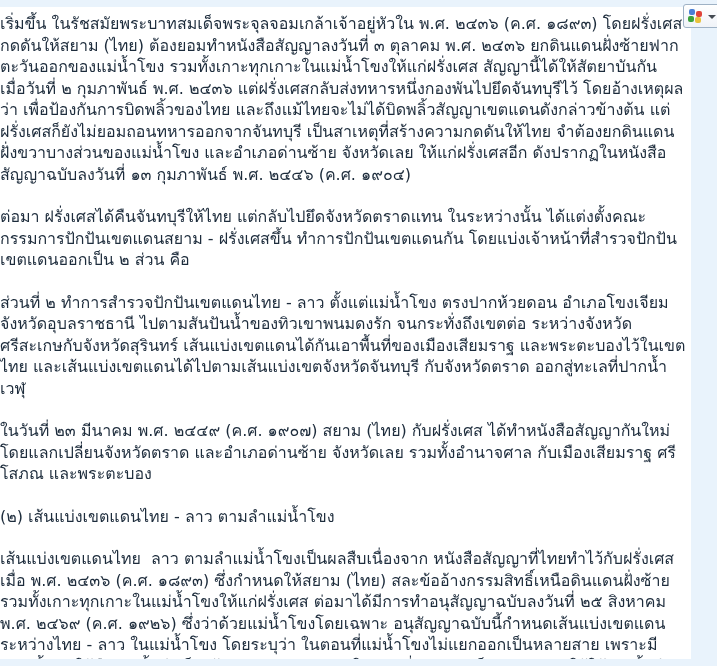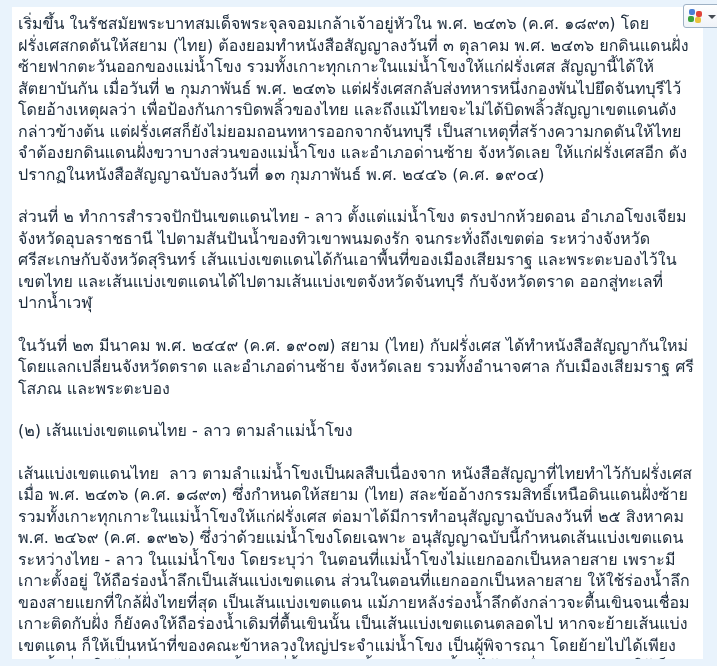--- a/index.html
+++ b/index.html
@@ -9,27 +9,27 @@
   body {
     width: 717px;
     height: 666px;
     overflow: hidden;
     position: relative;
     background: #e9f3fc;
     font-family: "DejaVu Sans", "Liberation Sans", sans-serif;
   }
   .content-panel {
     position: absolute;
-    left: 12px;
+    left: 0;
     top: 7px;
     width: 691px;
     height: 652px;
     background: #ffffff;
     box-sizing: border-box;
-    padding: 6px 4px 0 6px;
+    padding: 6px 4px 0 0;
     overflow: hidden;
   }
   .doc-body p {
     margin: 0 0 21px 0;
     font-size: 16px;
     line-height: 21.5px;
     color: #1d2c3c;
     white-space: pre-wrap;
     word-break: normal;
   }
@@ -74,20 +74,21 @@
     border-right: 4px solid transparent;
     border-top: 4px solid #444a52;
   }
 </style>
 </head>
 <body style="background: rgb(233, 243, 252);">
 
 <div class="content-panel" style="background: rgb(255, 255, 255);">
   <div class="doc-body" style="color: rgb(29, 44, 60);">
       <p>เริ่มขึ้น ในรัชสมัยพระบาทสมเด็จพระจุลจอมเกล้าเจ้าอยู่หัวใน พ.ศ. ๒๔๓๖ (ค.ศ. ๑๘๙๓) โดยฝรั่งเศสกดดันให้สยาม (ไทย) ต้องยอมทำหนังสือสัญญาลงวันที่ ๓ ตุลาคม พ.ศ. ๒๔๓๖ ยกดินแดนฝั่งซ้ายฟากตะวันออกของแม่น้ำโขง รวมทั้งเกาะทุกเกาะในแม่น้ำโขงให้แก่ฝรั่งเศส สัญญานี้ได้ให้สัตยาบันกัน เมื่อวันที่ ๒ กุมภาพันธ์ พ.ศ. ๒๔๓๖ แต่ฝรั่งเศสกลับส่งทหารหนึ่งกองพันไปยึดจันทบุรีไว้ โดยอ้างเหตุผลว่า เพื่อป้องกันการบิดพลิ้วของไทย และถึงแม้ไทยจะไม่ได้บิดพลิ้วสัญญาเขตแดนดังกล่าวข้างต้น แต่ฝรั่งเศสก็ยังไม่ยอมถอนทหารออกจากจันทบุรี เป็นสาเหตุที่สร้างความกดดันให้ไทย จำต้องยกดินแดนฝั่งขวาบางส่วนของแม่น้ำโขง และอำเภอด่านซ้าย จังหวัดเลย ให้แก่ฝรั่งเศสอีก ดังปรากฏในหนังสือสัญญาฉบับลงวันที่ ๑๓ กุมภาพันธ์ พ.ศ. ๒๔๔๖ (ค.ศ. ๑๙๐๔)</p>
+      <p>ต่อมา ฝรั่งเศสได้คืนจันทบุรีให้ไทย แต่กลับไปยึดจังหวัดตราดแทน ในระหว่างนั้น ได้แต่งตั้งคณะกรรมการปักปันเขตแดนสยาม - ฝรั่งเศสขึ้น ทำการปักปันเขตแดนกัน โดยแบ่งเจ้าหน้าที่สำรวจปักปันเขตแดนออกเป็น ๒ ส่วน คือ</p>
       <p>ส่วนที่ ๒ ทำการสำรวจปักปันเขตแดนไทย - ลาว ตั้งแต่แม่น้ำโขง ตรงปากห้วยดอน อำเภอโขงเจียม จังหวัดอุบลราชธานี ไปตามสันปันน้ำของทิวเขาพนมดงรัก จนกระทั่งถึงเขตต่อ ระหว่างจังหวัดศรีสะเกษกับจังหวัดสุรินทร์ เส้นแบ่งเขตแดนได้กันเอาพื้นที่ของเมืองเสียมราฐ และพระตะบองไว้ในเขตไทย และเส้นแบ่งเขตแดนได้ไปตามเส้นแบ่งเขตจังหวัดจันทบุรี กับจังหวัดตราด ออกสู่ทะเลที่ปากน้ำเวฬุ</p>
       <p>ในวันที่ ๒๓ มีนาคม พ.ศ. ๒๔๔๙ (ค.ศ. ๑๙๐๗) สยาม (ไทย) กับฝรั่งเศส ได้ทำหนังสือสัญญากันใหม่ โดยแลกเปลี่ยนจังหวัดตราด และอำเภอด่านซ้าย จังหวัดเลย รวมทั้งอำนาจศาล กับเมืองเสียมราฐ ศรีโสภณ และพระตะบอง</p>
       <p>(๒) เส้นแบ่งเขตแดนไทย - ลาว ตามลำแม่น้ำโขง</p>
       <p>เส้นแบ่งเขตแดนไทย  ลาว ตามลำแม่น้ำโขงเป็นผลสืบเนื่องจาก หนังสือสัญญาที่ไทยทำไว้กับฝรั่งเศส เมื่อ พ.ศ. ๒๔๓๖ (ค.ศ. ๑๘๙๓) ซึ่งกำหนดให้สยาม (ไทย) สละข้ออ้างกรรมสิทธิ์เหนือดินแดนฝั่งซ้าย รวมทั้งเกาะทุกเกาะในแม่น้ำโขงให้แก่ฝรั่งเศส ต่อมาได้มีการทำอนุสัญญาฉบับลงวันที่ ๒๕ สิงหาคม พ.ศ. ๒๔๖๙ (ค.ศ. ๑๙๒๖) ซึ่งว่าด้วยแม่น้ำโขงโดยเฉพาะ อนุสัญญาฉบับนี้กำหนดเส้นแบ่งเขตแดน ระหว่างไทย - ลาว ในแม่น้ำโขง โดยระบุว่า ในตอนที่แม่น้ำโขงไม่แยกออกเป็นหลายสาย เพราะมีเกาะตั้งอยู่ ให้ถือร่องน้ำลึกเป็นเส้นแบ่งเขตแดน ส่วนในตอนที่แยกออกเป็นหลายสาย ให้ใช้ร่องน้ำลึกของสายแยกที่ใกล้ฝั่งไทยที่สุด เป็นเส้นแบ่งเขตแดน แม้ภายหลังร่องน้ำลึกดังกล่าวจะตื้นเขินจนเชื่อมเกาะติดกับฝั่ง ก็ยังคงให้ถือร่องน้ำเดิมที่ตื้นเขินนั้น เป็นเส้นแบ่งเขตแดนตลอดไป หากจะย้ายเส้นแบ่งเขตแดน ก็ให้เป็นหน้าที่ของคณะข้าหลวงใหญ่ประจำแม่น้ำโขง เป็นผู้พิจารณา โดยย้ายไปได้เพียงร่องน้ำที่อยู่ใกล้ที่สุด ถัดจากร่องน้ำเดิมที่ตื้นเขินเท่านั้น นอกจากนี้ ยังได้ระบุชื่อเกาะ ๘ เกาะให้เป็นดินแดนของไทยด้วย เช่น ดอนเขียว ดอนเขียวน้อย ดอนน้อย ดอนบ้านแพง</p>
     </div>
 </div>
 
 <div class="ext-button" title="">
   <span class="pinwheel">
     <i class="dot-blue" style="background: rgb(74, 127, 212);"></i>

